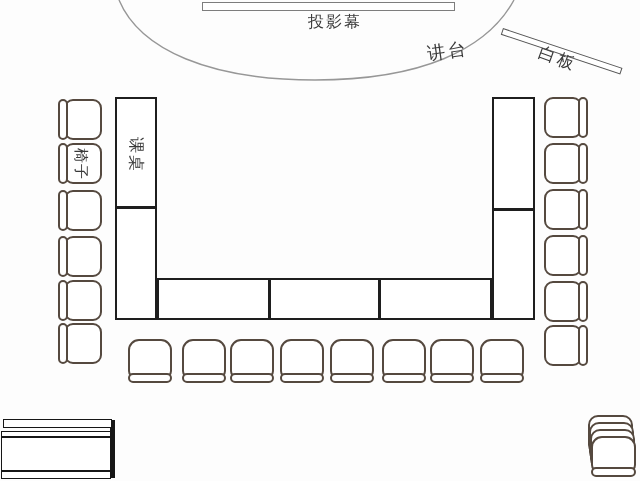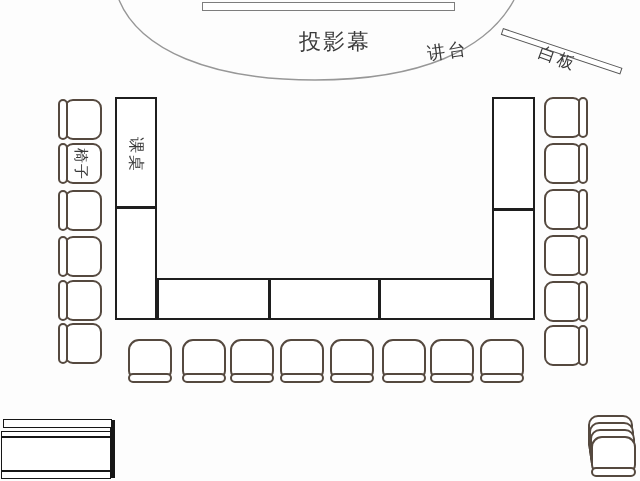--- a/index.html
+++ b/index.html
@@ -14,21 +14,21 @@
 
   
   .screen{left:202px;top:2px;width:253px;height:9px;border:1.5px solid #7d7d7d;background:#fff;}
 
   
   .whiteboard{left:503px;top:28px;width:126px;height:7px;border:1.5px solid #565656;background:#fff;
     transform:rotate(18.5deg);transform-origin:0 0;}
 
   
   .lbl{display:flex;align-items:center;justify-content:center;color:#3a3a3a;white-space:nowrap;}
-  .lbl-screen{left:275px;top:12px;width:120px;height:20px;font-size:22px;letter-spacing:2px;margin-top:20px;}
+  .lbl-screen{left:275px;top:12px;width:120px;height:20px;font-size:16px;letter-spacing:2px;}
   .lbl-podium{left:408px;top:40px;width:80px;height:22px;font-size:18px;letter-spacing:3px;transform:rotate(-8deg);}
   .lbl-wb{left:518px;top:47px;width:80px;height:22px;font-size:17px;letter-spacing:3px;transform:rotate(20deg);}
   .lbl-desk{left:116px;top:133px;width:40px;height:44px;font-size:16px;letter-spacing:2px;transform:rotate(90deg);}
   .lbl-chair{left:61px;top:142px;width:40px;height:44px;font-size:15px;letter-spacing:1px;transform:rotate(90deg);}
 
   
   .desk{border:2px solid #1e1e1e;background:#fff;}
   .hdiv{position:absolute;left:-1px;right:-1px;height:2.5px;background:#1e1e1e;}
   .vdiv{position:absolute;top:-1px;bottom:-1px;width:2.5px;background:#1e1e1e;}
 

